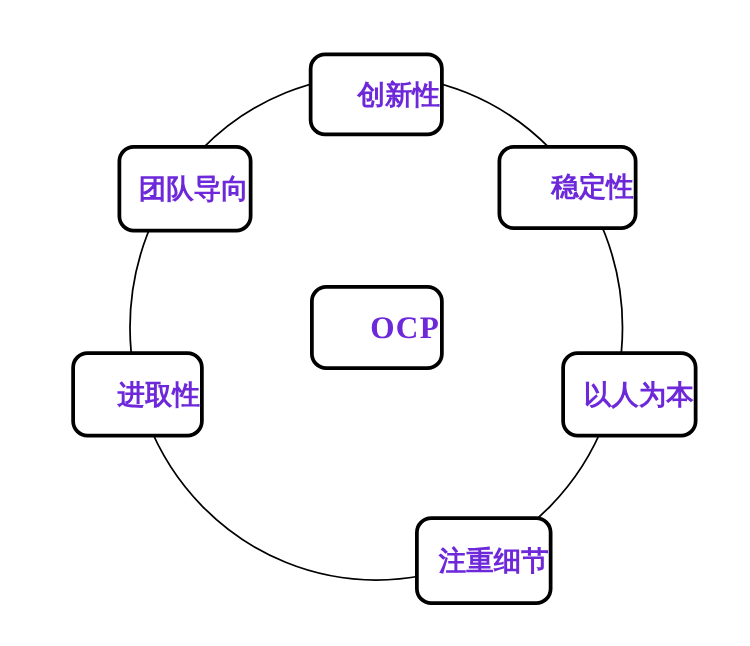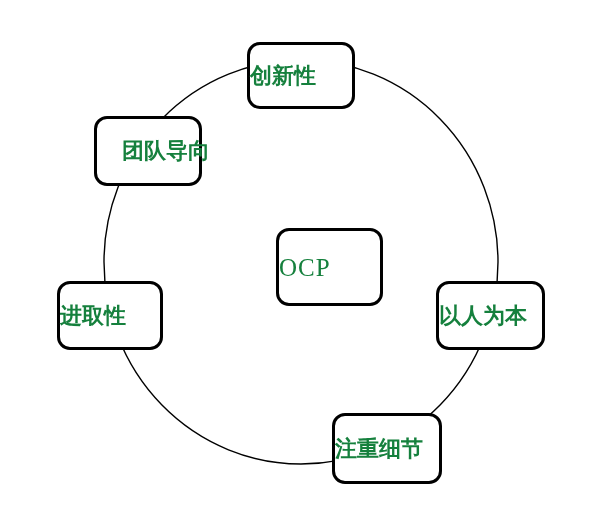--- a/index.html
+++ b/index.html
@@ -22,51 +22,54 @@
     height: 517px;
   }
   .node {
     position: absolute;
     box-sizing: border-box;
     background: #ffffff;
     border: 3px solid #000000;
     border-radius: 13px;
     display: flex;
     align-items: center;
-    justify-content: flex-start;
+    justify-content: flex-end;
     font-family: "Liberation Serif", "DejaVu Serif", serif;
     font-weight: 700;
     font-size: 22px;
-    color: #15803d;
+    color: #6d28d9;
     white-space: nowrap;
     line-height: 1;
   }
   .node-top          { left: 247px; top: 42px;  width: 108px; height: 67px; }
   .node-upper-right  { left: 398px; top: 116px; width: 112px; height: 68px; }
-  .node-right        { left: 436px; top: 281px; width: 109px; height: 69px; }
+  .node-right        { left: 449px; top: 281px; width: 109px; height: 69px; }
   .node-bottom-right { left: 332px; top: 413px; width: 110px; height: 71px; }
   .node-bottom-left  { left: 162px; top: 413px; width: 110px; height: 71px; }
   .node-left         { left: 57px;  top: 281px; width: 106px; height: 69px; }
   .node-upper-left   { left: 94px;  top: 116px; width: 108px; height: 70px; padding-left: 25px; }
-  .node-center       { left: 248px; top: 228px; width: 107px; height: 78px;
-                       font-weight: 400; font-size: 25px; letter-spacing: 1px; margin-left: 28px; }
+  .node-center       { left: 248px; top: 228px; width: 107px; height: 68px;
+                       font-weight: 700; font-size: 25px; letter-spacing: 1px; }
 </style>
 </head>
 <body>
 
 <div id="canvas">
 
   <svg id="circle-svg" viewBox="0 0 600 517" xmlns="http://www.w3.org/2000/svg" aria-hidden="true">
     <ellipse cx="301" cy="262" rx="197" ry="202" fill="none" stroke="#000000" stroke-width="1.4"></ellipse>
   </svg>
 
   <div class="node node-top">
     <span>创新性</span>
   </div>
 
+  <div class="node node-upper-right">
+    <span>稳定性</span>
+  </div>
 
   <div class="node node-right">
     <span>以人为本</span>
   </div>
 
   <div class="node node-bottom-right">
     <span>注重细节</span>
   </div>
 
 

